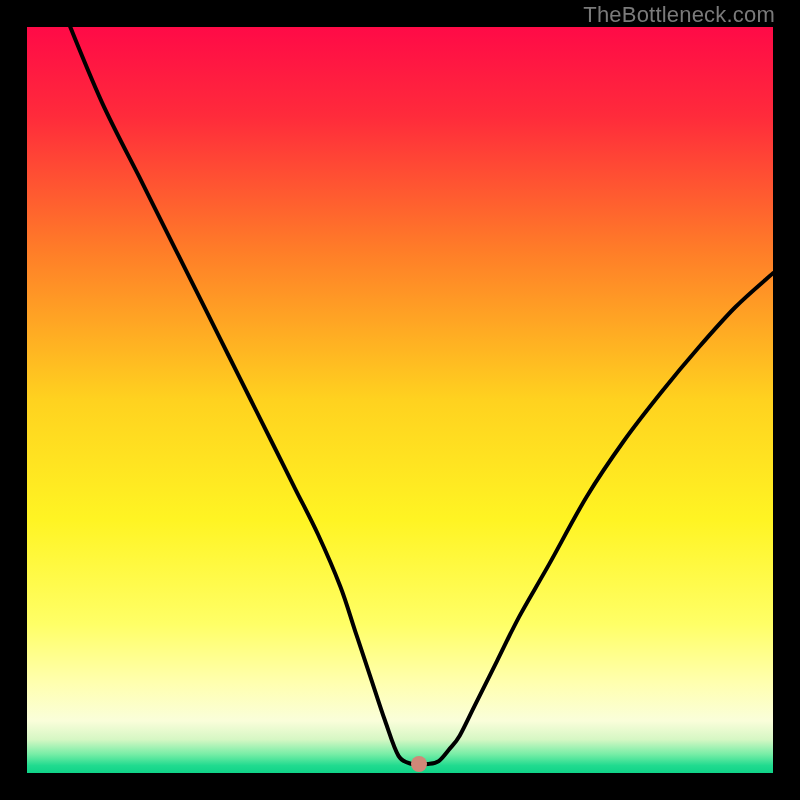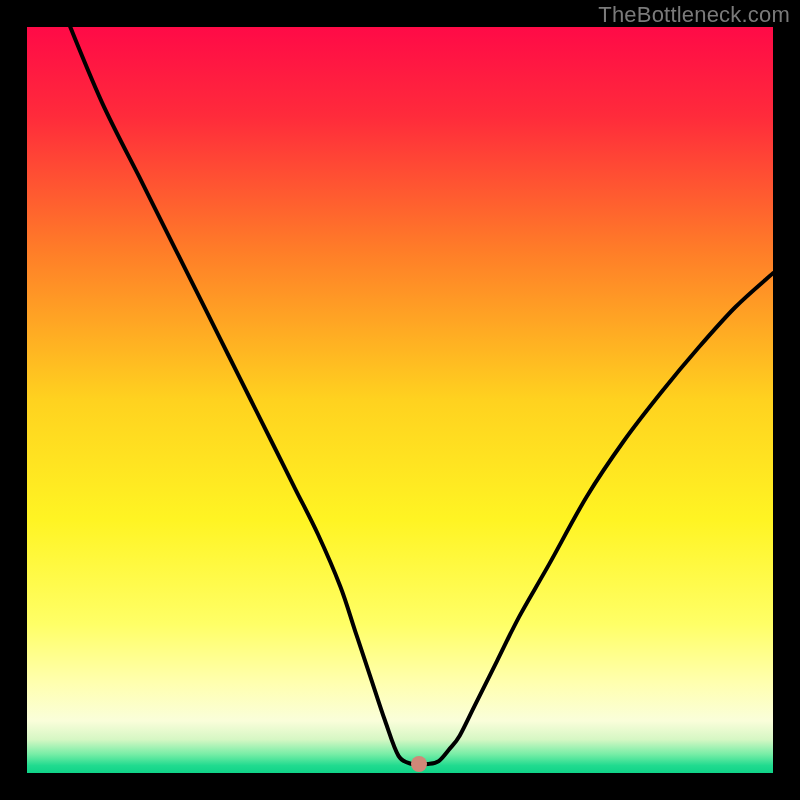--- a/index.html
+++ b/index.html
@@ -13,21 +13,21 @@
   }
   .frame {
     position: relative;
     width: 800px;
     height: 800px;
     background: #000;
   }
   .watermark {
     position: absolute;
     top: 2px;
-    right: 10px;
+    right: 25px;
     color: #7a7a7a;
     font-size: 22px;
     letter-spacing: 0.2px;
     font-weight: 500;
     z-index: 5;
   }
   .plot {
     position: absolute;
     left: 27px;
     top: 27px;

